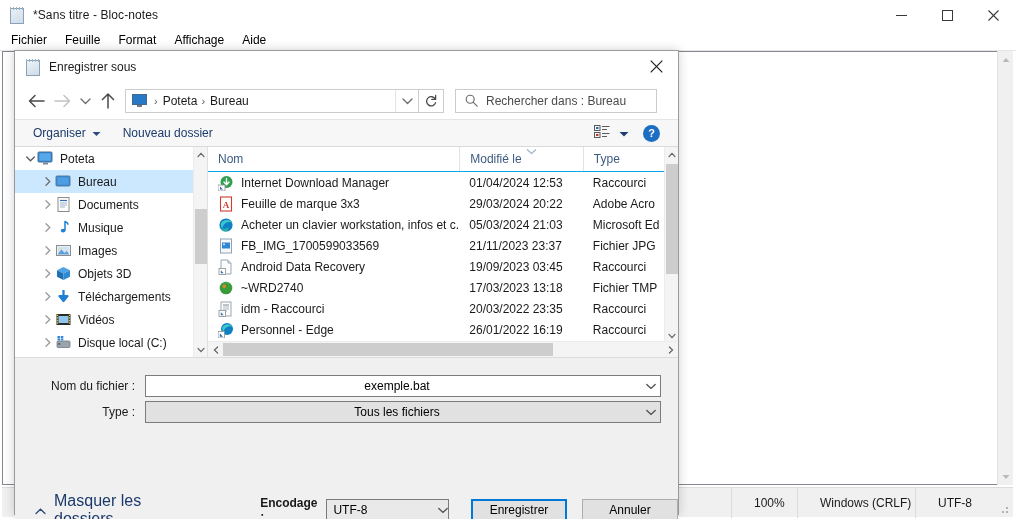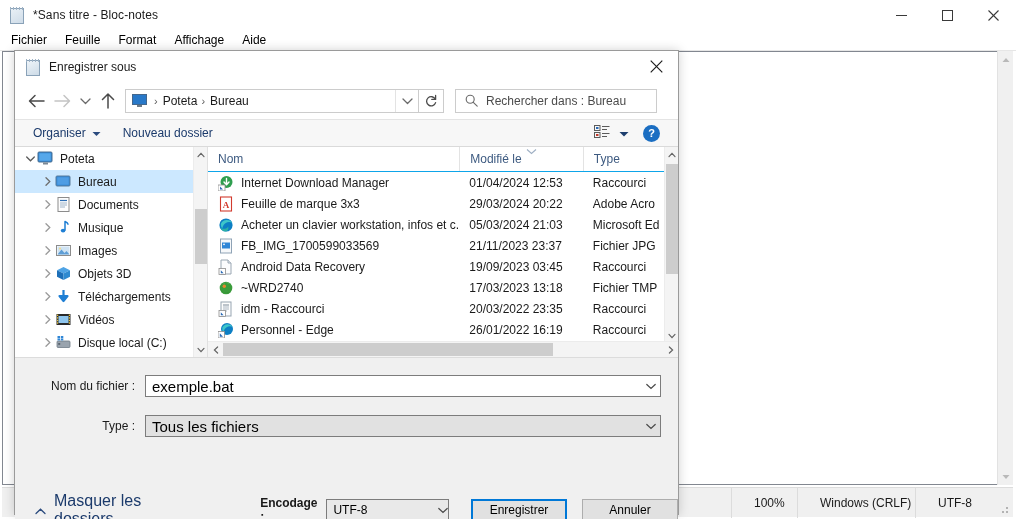--- a/index.html
+++ b/index.html
@@ -410,44 +410,44 @@
     border-top:1px solid #dcdcdc;
     height: 176px;
     position:relative;
     box-sizing:border-box;
   }
   .form-row {
     display:flex; align-items:center;
     position:absolute; left:0;
   }
   #row-filename { top: 17px; left: 0; }
-  #row-type     { top: 57px; left: 0; }
+  #row-type     { top: 43px; left: 0; }
   .form-label {
     width: 130px;
     text-align:right;
     padding-right:10px;
     font-size:12px;
     color:#1a1a1a;
     box-sizing:border-box;
   }
   .combo {
     height:22px;
     border:1px solid #7c7c7c;
     background:#ffffff;
     display:flex; align-items:center;
     box-sizing:border-box;
     width: 516px;
   }
   .combo.grey { background:#e1e1e1; }
   .combo .val {
     flex:1 1 auto;
     padding-left:6px;
-    font-size:15px;
+    font-size:12px;
     color:#000;
-    white-space:nowrap; overflow:hidden;
+    white-space:nowrap; overflow:hidden;text-align:center;
   }
   .combo .drop {
     width: 18px; height:20px;
     display:flex; align-items:center; justify-content:center;
     flex:none;
   }
 
   #bottom-bar {
     position:absolute;
     left:0; bottom:0;

